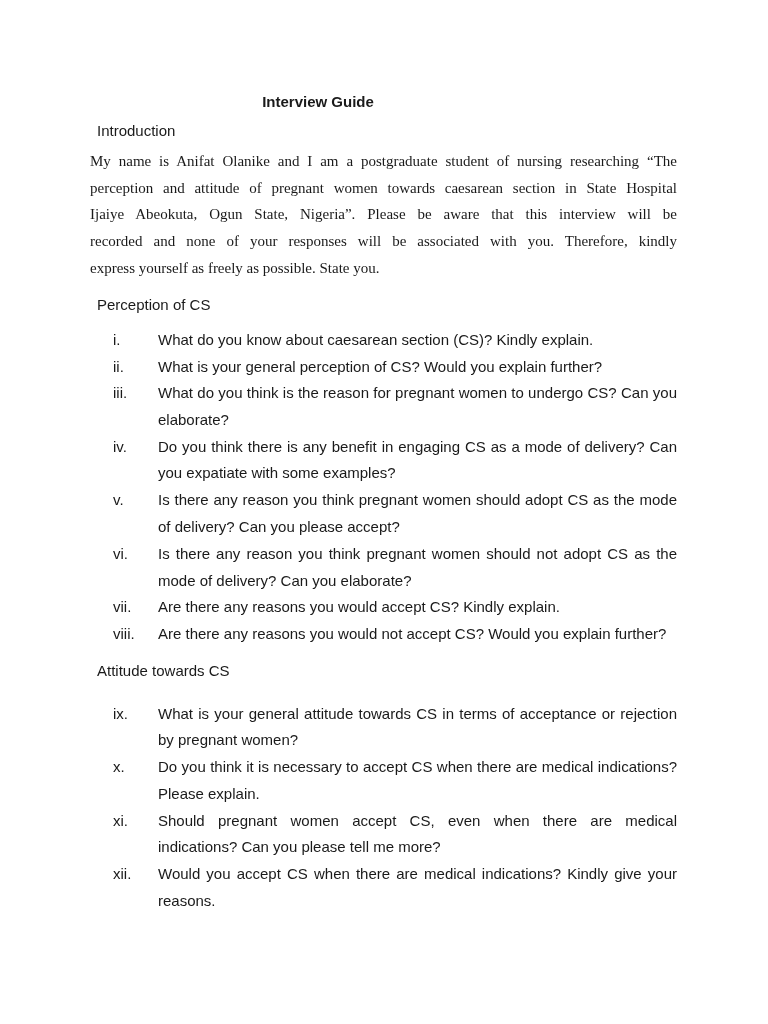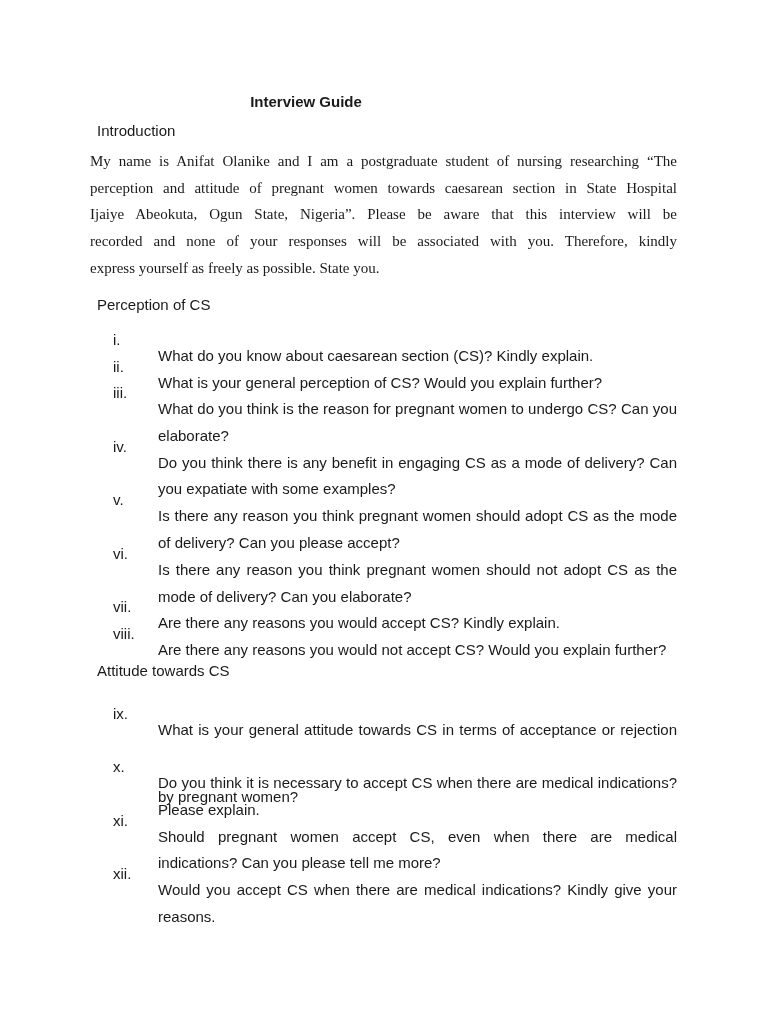--- a/index.html
+++ b/index.html
@@ -1,26 +1,26 @@
 <!DOCTYPE html>
 <html><head>
 <meta charset="utf-8">
 <style>
   html, body { margin: 0; padding: 0; }
   body {
     width: 768px; height: 1024px; background: #ffffff; position: relative; overflow: hidden;
     font-family: "Liberation Sans", sans-serif; color: #1a1a1a; font-size: 15px;
   }
   .abs { position: absolute; line-height: 18px; white-space: nowrap; }
-  .title { left: 0; width: 612px; text-align: center; font-weight: bold; }
+  .title { left: 12px; width: 612px; text-align: center; font-weight: bold; }
   .heading { left: 97px; font-weight: normal; }
   .para-line { left: 90px; width: 587px; text-align: justify; text-align-last: justify; font-family: Liberation Serif, serif; }
   .para-line.last { text-align-last: left; }
   .num { left: 113px; }
-  .qline { left: 158px; width: 519px; text-align: justify; text-align-last: justify; margin-top: 16px; }
+  .qline { left: 158px; width: 519px; text-align: justify; text-align-last: justify; }
   .qline.last { text-align-last: left; }
 </style>
 </head>
 <body>
 
 <div>
   <div class="abs title" style="top:93px">Interview Guide</div>
 
   <div class="abs heading" style="top:122px">Introduction</div>
 
@@ -64,21 +64,21 @@
     <div class="abs num" style="top:625px">viii.</div>
     <div class="abs qline last" style="top:625px">Are there any reasons you would not accept CS? Would you explain further?</div>
   </div>
 
   <div class="abs heading" style="top:662px">Attitude towards CS</div>
 
   <div>
 
     <div class="abs num" style="top:705px">ix.</div>
     <div class="abs qline" style="top:705px">What is your general attitude towards CS in terms of acceptance or rejection</div>
-    <div class="abs qline last" style="top:772px">by pregnant women?</div>
+    <div class="abs qline last" style="top:731px">by pregnant women?</div>
 
     <div class="abs num" style="top:758px">x.</div>
     <div class="abs qline" style="top:758px">Do you think it is necessary to accept CS when there are medical indications?</div>
     <div class="abs qline last" style="top:785px">Please explain.</div>
 
     <div class="abs num" style="top:812px">xi.</div>
     <div class="abs qline" style="top:812px">Should pregnant women accept CS, even when there are medical</div>
     <div class="abs qline last" style="top:838px">indications? Can you please tell me more?</div>
 
     <div class="abs num" style="top:865px">xii.</div>

